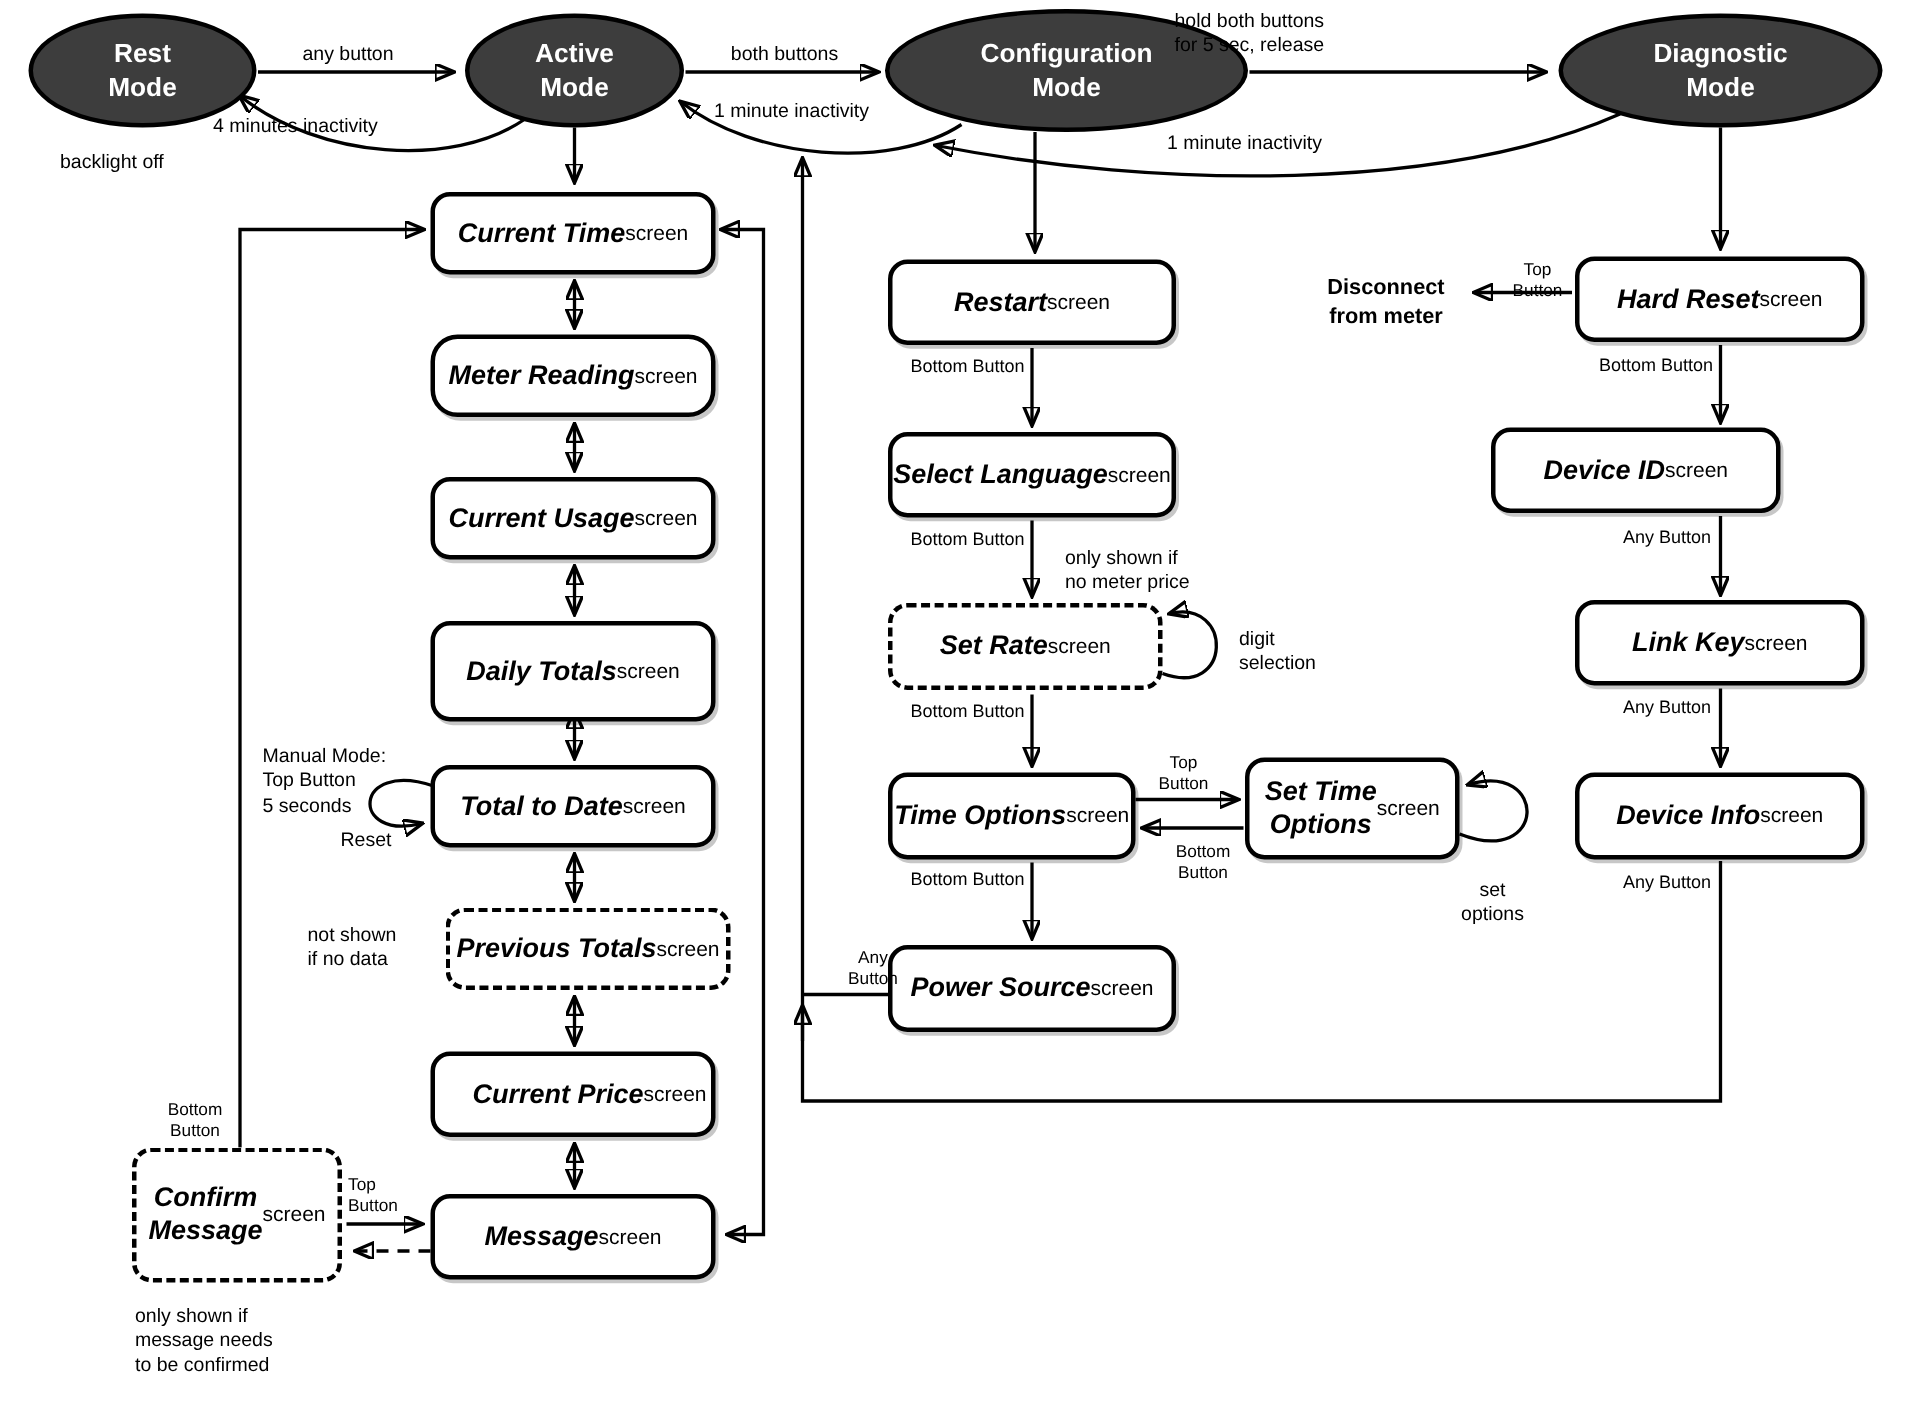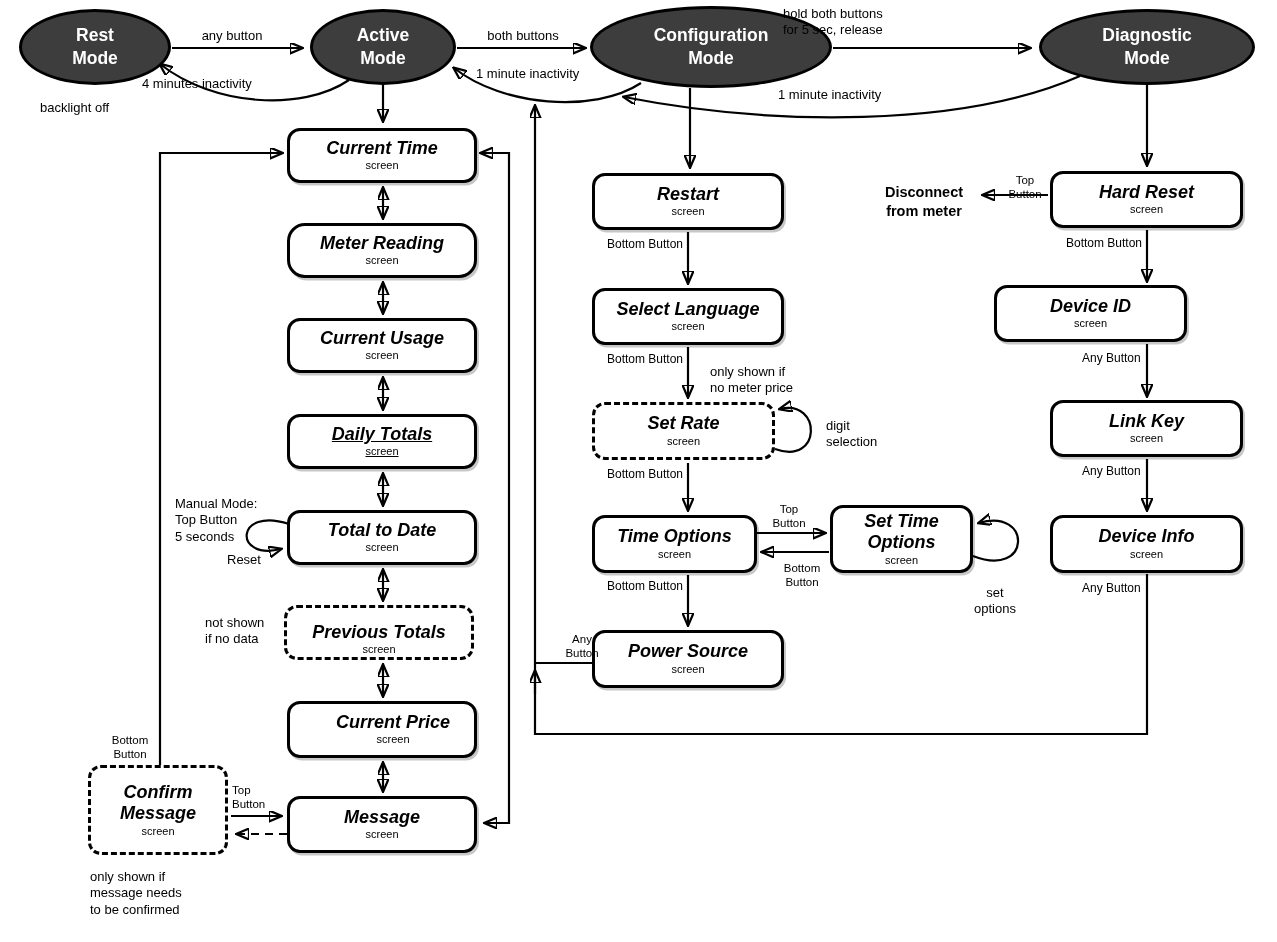--- a/index.html
+++ b/index.html
@@ -10,26 +10,26 @@
   svg.wires { position:absolute; left:0; top:0; width:1277px; height:942px; }
   svg.wires path { stroke:#000; stroke-width:2.2; fill:none; }
   .mode {
     position:absolute; background:#3d3d3d; border:3px solid #000; border-radius:50%;
     display:flex; align-items:center; justify-content:center; text-align:center;
     color:#fff; font-weight:bold; font-size:17.5px; line-height:1.3; white-space:pre-line;
     box-sizing:border-box;
   }
   .screen {
     position:absolute; background:#fff; border:3.5px solid #000; border-radius:13px;
-    display:flex; flex-direction:column; align-items:center; justify-content:center;
+    display:flex; flex-direction:row; align-items:center; justify-content:center;
     text-align:center; box-sizing:border-box; box-shadow:2px 2.5px 0 rgba(0,0,0,0.22);
   }
   .screen.dashed { border-style:dashed; box-shadow:none; }
   .screen .title { font-weight:bold; font-style:italic; font-size:18px; line-height:1.2; white-space:pre-line; }
-  .screen .sub { font-size:11px; line-height:1.25; }
+  .screen .sub { font-size:14px; line-height:1.25; }
   .lbl { position:absolute; font-size:13px; line-height:1.25; white-space:pre-line; }
   .lbl.small { font-size:11.5px; line-height:1.18; }
   .lbl.mid { font-size:12px; }
   .lbl.boldlbl { font-weight:bold; font-size:14.5px; line-height:1.3; }
   .lbl.center { text-align:center; }
 </style>
 </head>
 <body>
 
 <div class="stage">
@@ -100,29 +100,29 @@
     <span class="sub">screen</span>
   </div>
   <div class="screen" style="left:287px; top:223px; width:190px; height:55px;border-radius:18px;">
     <span class="title">Meter Reading</span>
     <span class="sub">screen</span>
   </div>
   <div class="screen" style="left:287px; top:318px; width:190px; height:55px;">
     <span class="title">Current Usage</span>
     <span class="sub">screen</span>
   </div>
-  <div class="screen" style="left:287px; top:414px; width:190px; height:55px;text-decoration:underline;">
+  <div class="screen" style="left:287px; top:414px; width:190px; height:67px;">
     <span class="title">Daily Totals</span>
     <span class="sub">screen</span>
   </div>
   <div class="screen" style="left:287px; top:510px; width:190px; height:55px;">
     <span class="title">Total to Date</span>
     <span class="sub">screen</span>
   </div>
-  <div class="screen dashed" style="left:284px; top:605px; width:190px; height:55px;justify-content:flex-end;">
+  <div class="screen dashed" style="left:297px; top:605px; width:190px; height:55px;">
     <span class="title">Previous Totals</span>
     <span class="sub">screen</span>
   </div>
   <div class="screen" style="left:287px; top:701px; width:190px; height:57px;padding-left:22px;">
     <span class="title">Current Price</span>
     <span class="sub">screen</span>
   </div>
   <div class="screen" style="left:287px; top:796px; width:190px; height:57px;">
     <span class="title">Message</span>
     <span class="sub">screen</span>

